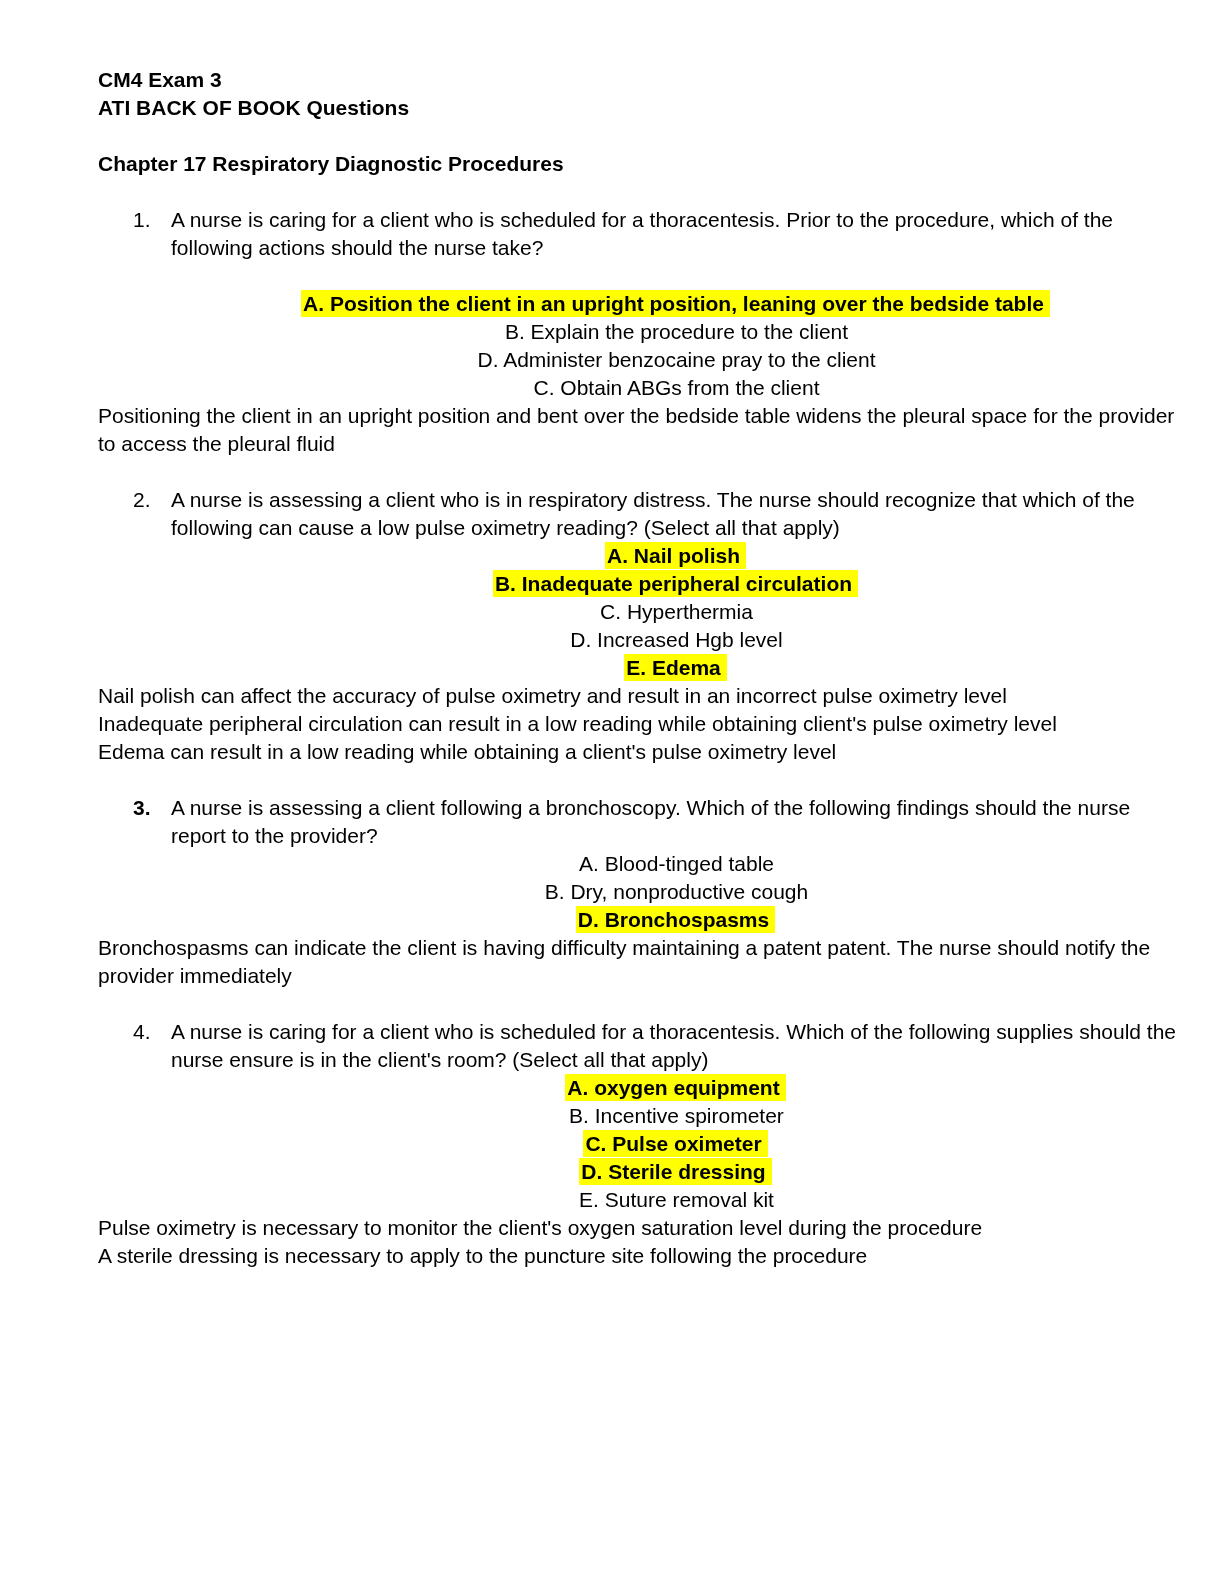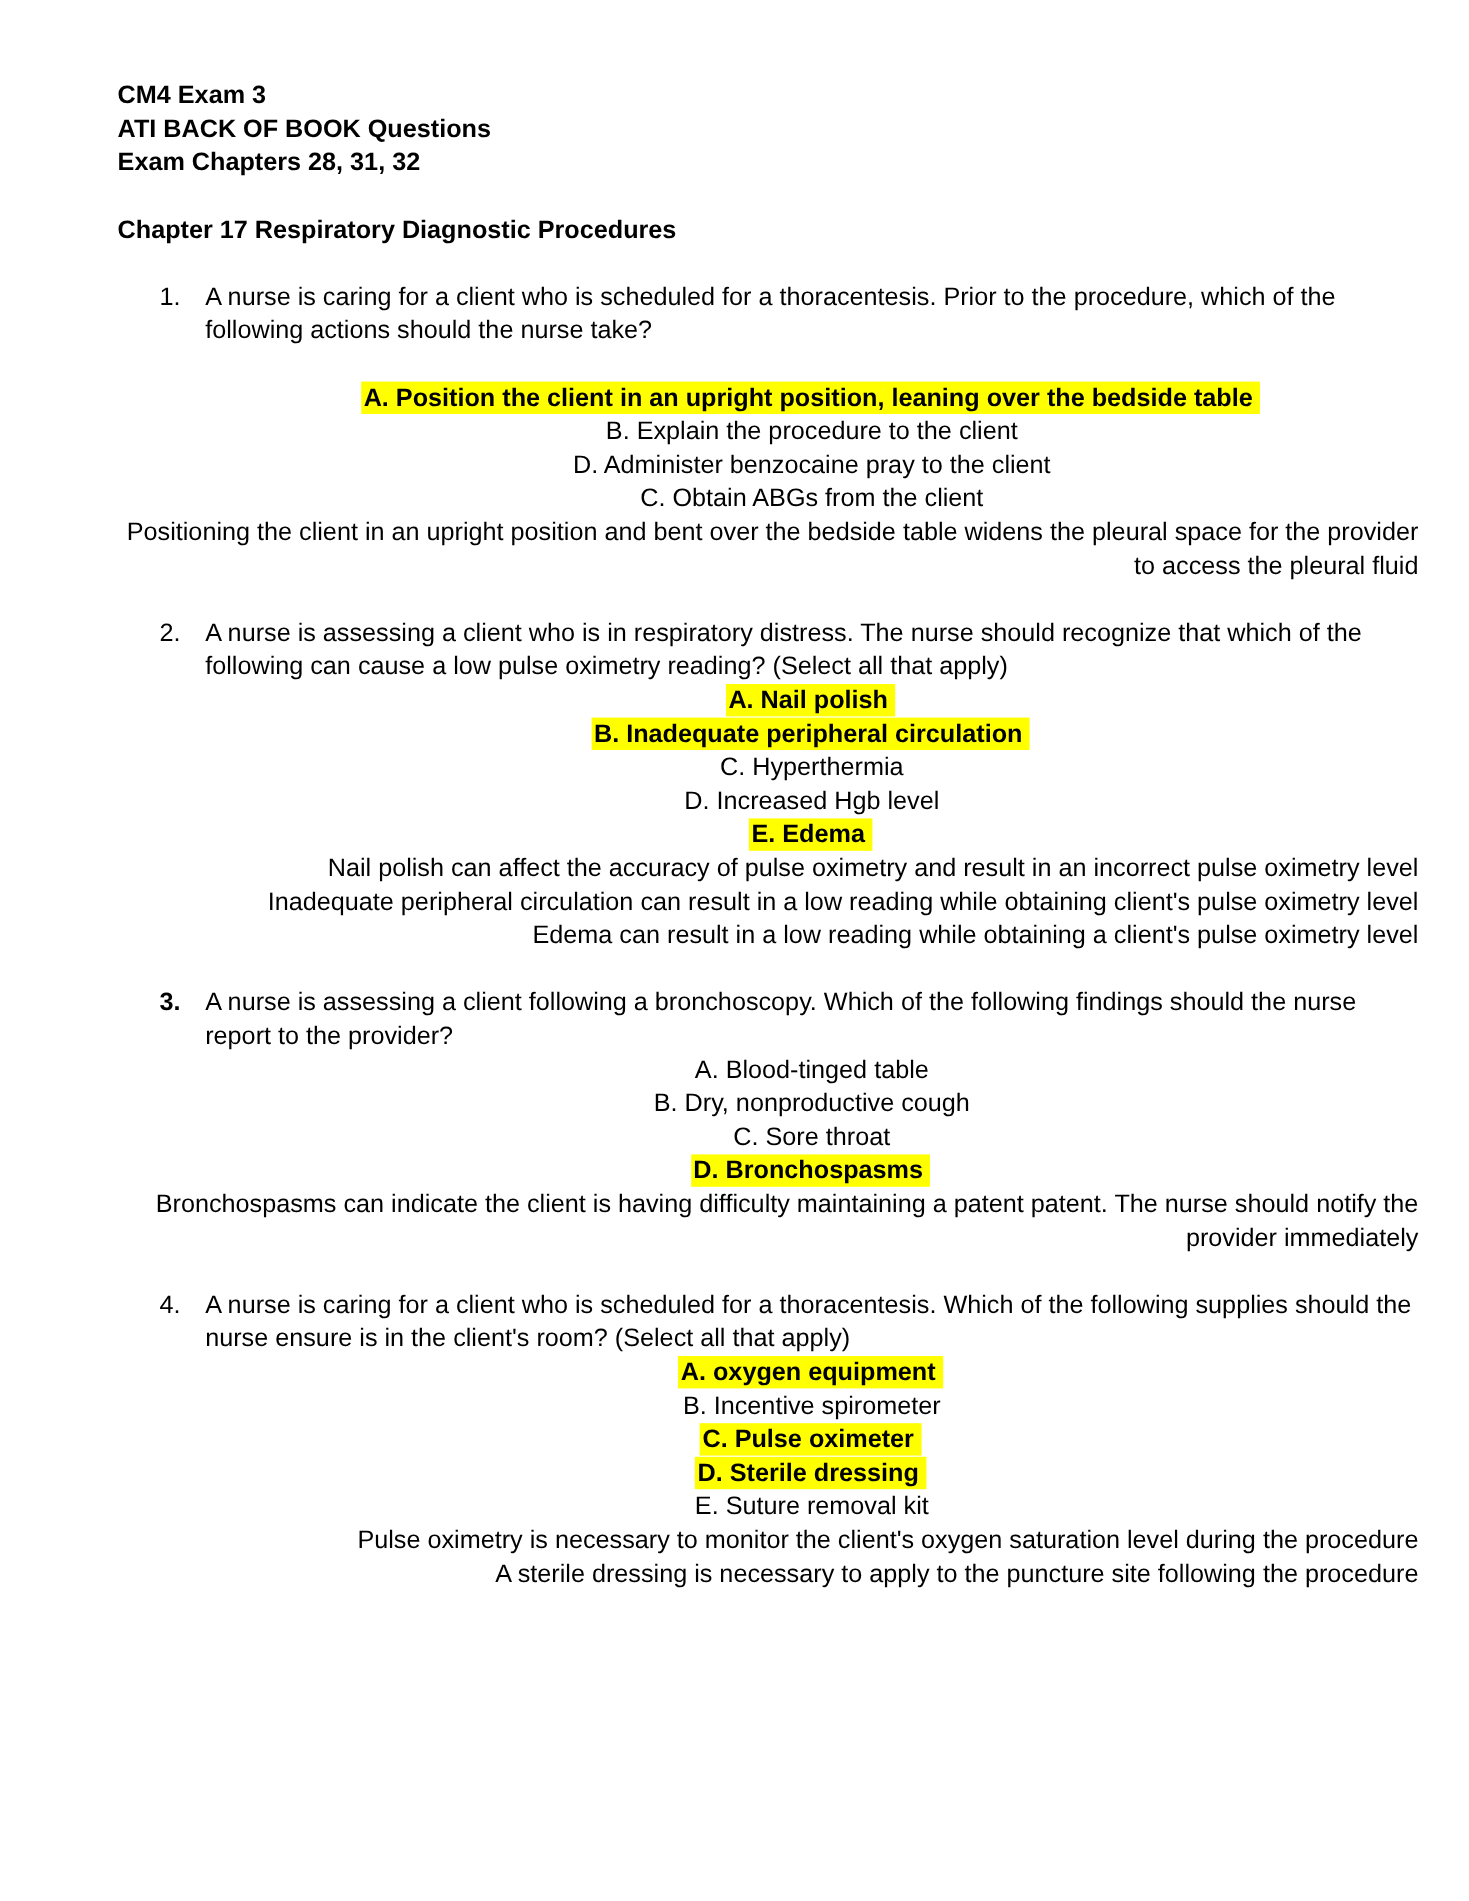--- a/index.html
+++ b/index.html
@@ -26,31 +26,30 @@
   .q-row { display: flex; }
   .q-num { width: 38px; flex-shrink: 0; }
   .q-body { flex: 1; }
   .option { min-height: 28px; text-align: center; }
   .hl {
     background: #ffff00;
     font-weight: bold;
     padding: 2px 6px 2px 2px;
     margin-left: -2px;
   }
-  .rationale { margin: 0; text-align: right; }
+  .rationale { margin: 0; }
 </style>
 </head>
 <body>
 
 <div class="page">
 
   <div>
     <div class="bold">CM4 Exam 3</div>
     <div class="bold">ATI BACK OF BOOK Questions</div>
-    <div class="bold">Exam Chapters 28, 31, 32</div>
   </div>
 
   <div class="spacer"></div>
 
   <div class="bold">Chapter 17 Respiratory Diagnostic Procedures</div>
 
   <div class="spacer"></div>
 
   <div class="question">
     <div class="q-row">
@@ -88,21 +87,20 @@
 
   <div class="spacer"></div>
 
   <div class="question">
     <div class="q-row">
       <span class="q-num bold">3.</span>
       <div class="q-body">
         <div>A nurse is assessing a client following a bronchoscopy. Which of the following findings should the nurse report to the provider?</div>
         <div class="option">A. Blood-tinged table</div>
         <div class="option">B. Dry, nonproductive cough</div>
-        <div class="option">C. Sore throat</div>
         <div class="option"><span class="hl">D. Bronchospasms</span></div>
       </div>
     </div>
   </div>
   <div class="rationale">Bronchospasms can indicate the client is having difficulty maintaining a patent patent. The nurse should notify the provider immediately</div>
 
   <div class="spacer"></div>
 
   <div class="question">
     <div class="q-row">

